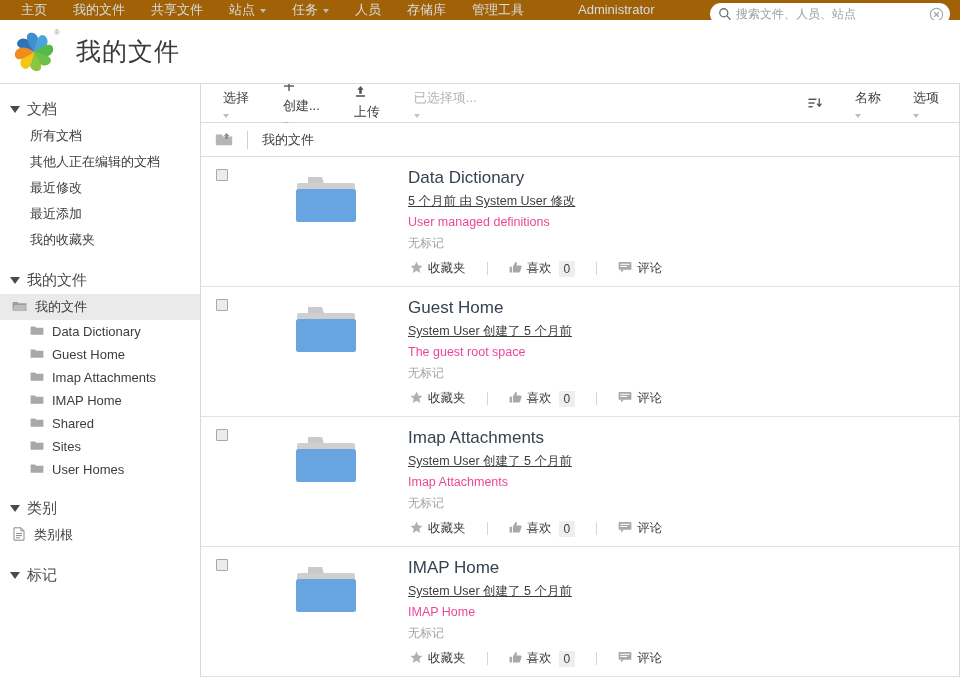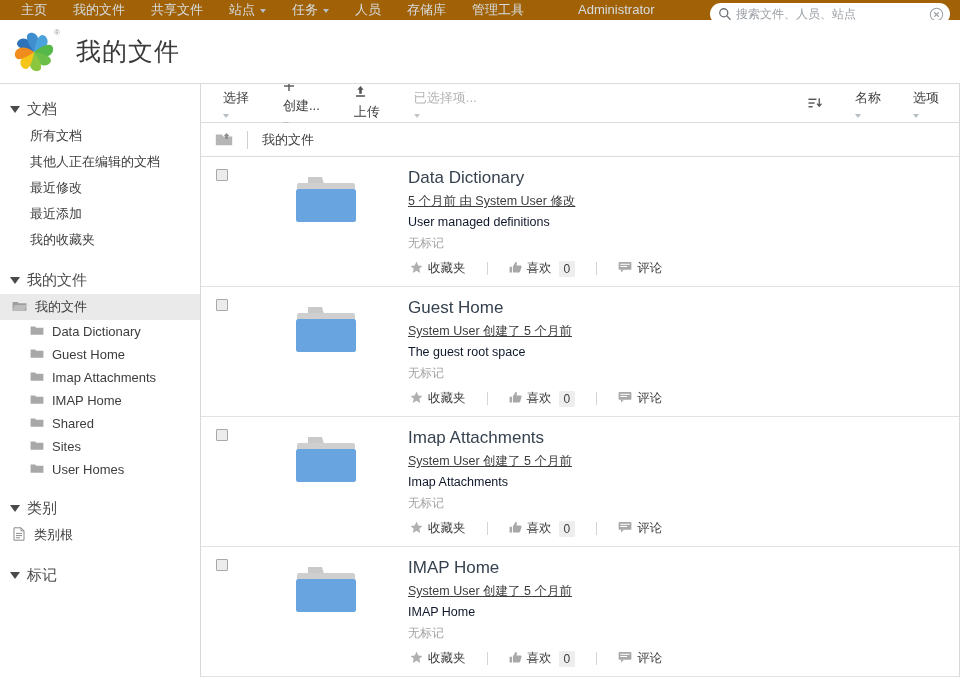--- a/index.html
+++ b/index.html
@@ -243,21 +243,21 @@
   }
   .f-modified {
     font-size: 12.5px;
     color: #3d3d3d;
     margin-top: 3px;
     line-height: 18px;
     text-decoration: underline;
   }
   .f-desc {
     font-size: 12.5px;
-    color: #0f172a;
+    color: #ec4899;
     margin-top: 3px;
     line-height: 18px;
   }
   .f-tags {
     font-size: 12px;
     color: #a3a3a3;
     margin-top: 3px;
     line-height: 18px;
   }
   .f-actions {

